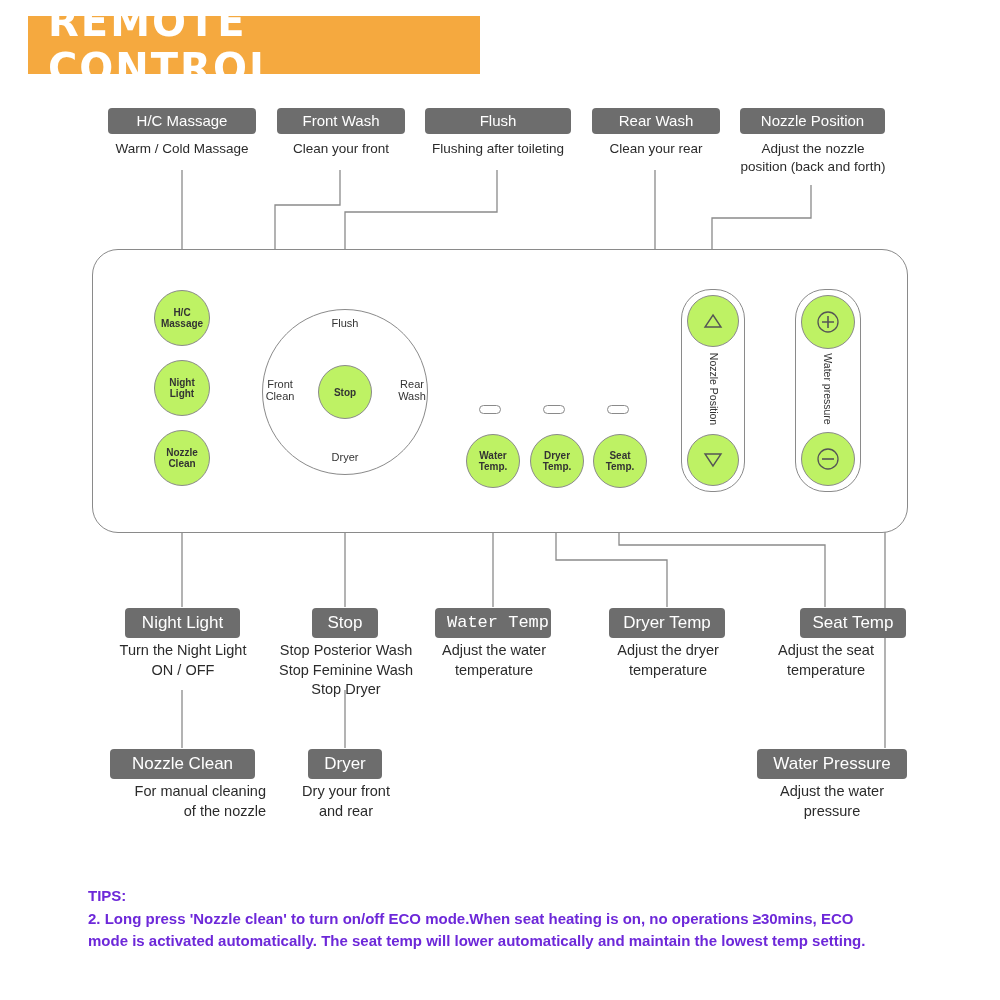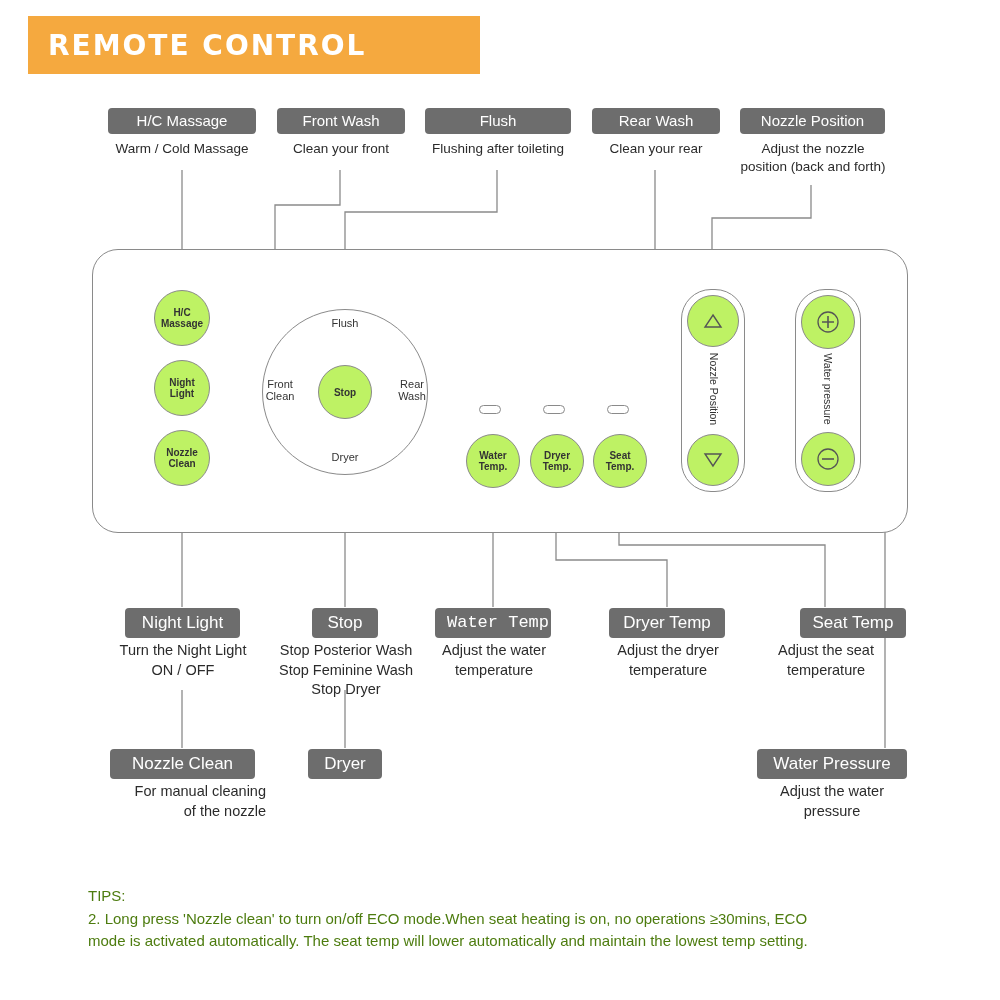--- a/index.html
+++ b/index.html
@@ -39,21 +39,21 @@
     width: 452px;
     height: 58px;
     background: #f5a93f;
     display: flex;
     align-items: center;
     padding-left: 20px;
     box-sizing: border-box;
   }
   .title-banner .title-text {
     color: #ffffff;
-    font-size: 28px;
+    font-size: 40px;
     font-weight: bold;
     letter-spacing: 2px;
     font-family: "DejaVu Sans", sans-serif;
   }
 
   
   .pill {
     position: absolute;
     background: #6d6d6d;
     color: #ffffff;
@@ -155,21 +155,22 @@
   }
 
   
   .tips {
     position: absolute;
     left: 88px;
     top: 885px;
     width: 860px;
     font-size: 15px;
     line-height: 1.5;
-    color: #4d7c0f;
+    color: #6d28d9;
+    font-weight: bold;
   }
   .tips .tl { display: block; }
 </style>
 </head>
 <body>
 
 <div id="stage">
 
   <svg id="lines" viewBox="0 0 1000 1000">
     <g stroke="#8a8a8a" stroke-width="1.3" fill="none">
@@ -298,20 +299,22 @@
 
   <div class="pill big" style="left:772px; top:608px; width:106px;margin-left:28px;">Seat Temp</div>
   <div class="desc big" style="left:745px; top:641px; width:162px;">Adjust the seat
 temperature</div>
 
   <div class="pill big" style="left:110px; top:749px; width:145px;">Nozzle Clean</div>
   <div class="desc big" style="left:100px; top:782px; width:166px;text-align:right;">For manual cleaning
 of the nozzle</div>
 
   <div class="pill big" style="left:308px; top:749px; width:74px;">Dryer</div>
+  <div class="desc big" style="left:265px; top:782px; width:162px;">Dry your front
+and rear</div>
 
   <div class="pill big" style="left:757px; top:749px; width:150px;">Water Pressure</div>
   <div class="desc big" style="left:751px; top:782px; width:162px;">Adjust the water
 pressure</div>
 
   <div class="tips">
     <span class="tl">TIPS:</span>
     <span class="tl">2. Long press 'Nozzle clean' to turn on/off ECO mode.When seat heating is on, no operations ≥30mins, ECO</span>
     <span class="tl">mode is activated automatically. The seat temp will lower automatically and maintain the lowest temp setting.</span>
   </div>

